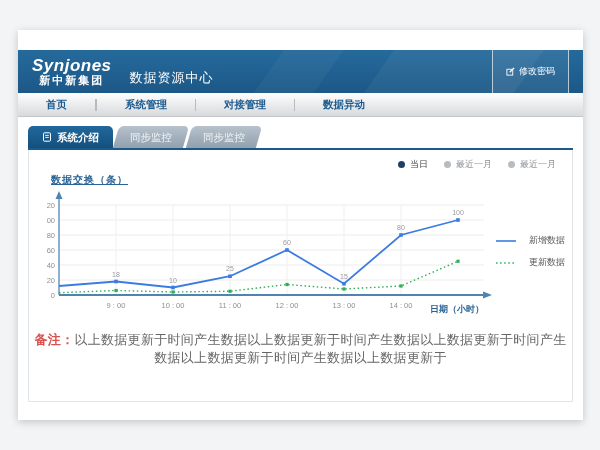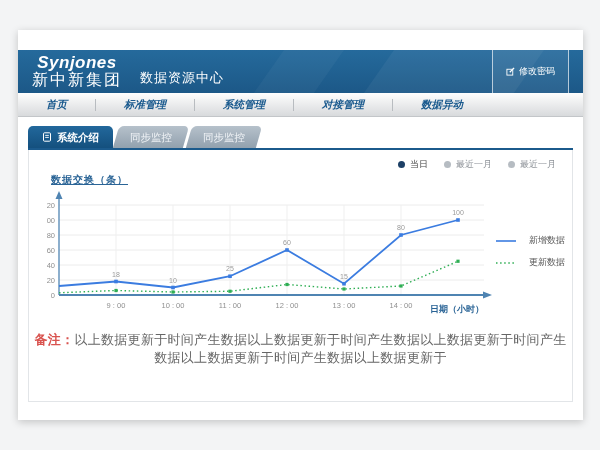--- a/index.html
+++ b/index.html
@@ -22,33 +22,33 @@
   .app-header::before {
     content:""; position:absolute; right:60px; top:-30px; width:150px; height:120px;
     background:rgba(255,255,255,.05); transform:skewX(-35deg);
   }
   .app-header::after {
     content:""; position:absolute; right:260px; top:-30px; width:60px; height:120px;
     background:rgba(255,255,255,.04); transform:skewX(-35deg);
   }
   .logo-block { color:#fff; line-height:1.05; text-align:center; }
   .logo-en { font-size:17px; font-weight:bold; font-style:italic; letter-spacing:.5px; }
-  .logo-cn { font-size:16px; font-weight:normal; letter-spacing:2px; }
+  .logo-cn { font-size:11px; font-weight:bold; letter-spacing:2px; }
   .app-title { color:#fff; font-size:13px; margin-left:18px; margin-top:12px; letter-spacing:1px; }
   .user-pill {
     margin-left:auto; display:flex; align-items:center; gap:14px; z-index:1;
     border:1px solid rgba(255,255,255,.65); border-radius:11px;
     padding:3px 13px; font-size:9px; color:#fff; background:rgba(255,255,255,.07);flex-direction:column;
   }
   .user-item { display:flex; align-items:center; gap:4px; cursor:pointer; white-space:nowrap; }
   
   .nav-bar {
     height:24px; background:linear-gradient(180deg,#fefefe 0%,#d8dadc 100%);
     border-bottom:1px solid #c3c6c9; display:flex; align-items:center;
-    font-size:10.5px; font-weight:bold; color:#1a5a8e;font-style:italic;
+    font-size:10.5px; font-weight:bold; color:#1a5a8e;
   }
   .nav-item { padding:0 28px; cursor:pointer; white-space:nowrap; }
   .nav-sep { width:1px; height:12px; background:#b8bcc0; }
   
   .content { position:relative; height:303px; background:#fff; }
   .tab-row { position:absolute; top:9px; left:10px; display:flex; gap:3px; height:22px; z-index:2; }
   .tab {
     height:22px; line-height:22px; font-size:10.5px; color:#fff; padding:0 14px;
     border-radius:5px 5px 0 0; cursor:pointer; display:flex; align-items:center; gap:5px;
   }
@@ -107,21 +107,20 @@
             <line x1="5" y1="0.4" x2="5" y2="4.2" stroke="#fff" stroke-width="1.2"></line>
           </svg>
         <span>退出</span>
       </span>
     </div>
   </header>
 
   <nav class="nav-bar" id="nav-bar">
       <span class="nav-item">首页</span>
       <span class="nav-sep"></span>
-      <span class="nav-item">标准管理</span>
       <span class="nav-sep"></span>
       <span class="nav-item">系统管理</span>
       <span class="nav-sep"></span>
       <span class="nav-item">对接管理</span>
       <span class="nav-sep"></span>
       <span class="nav-item">数据异动</span>
     </nav>
 
   <div class="content">
     <div class="tab-row" id="tab-row">

